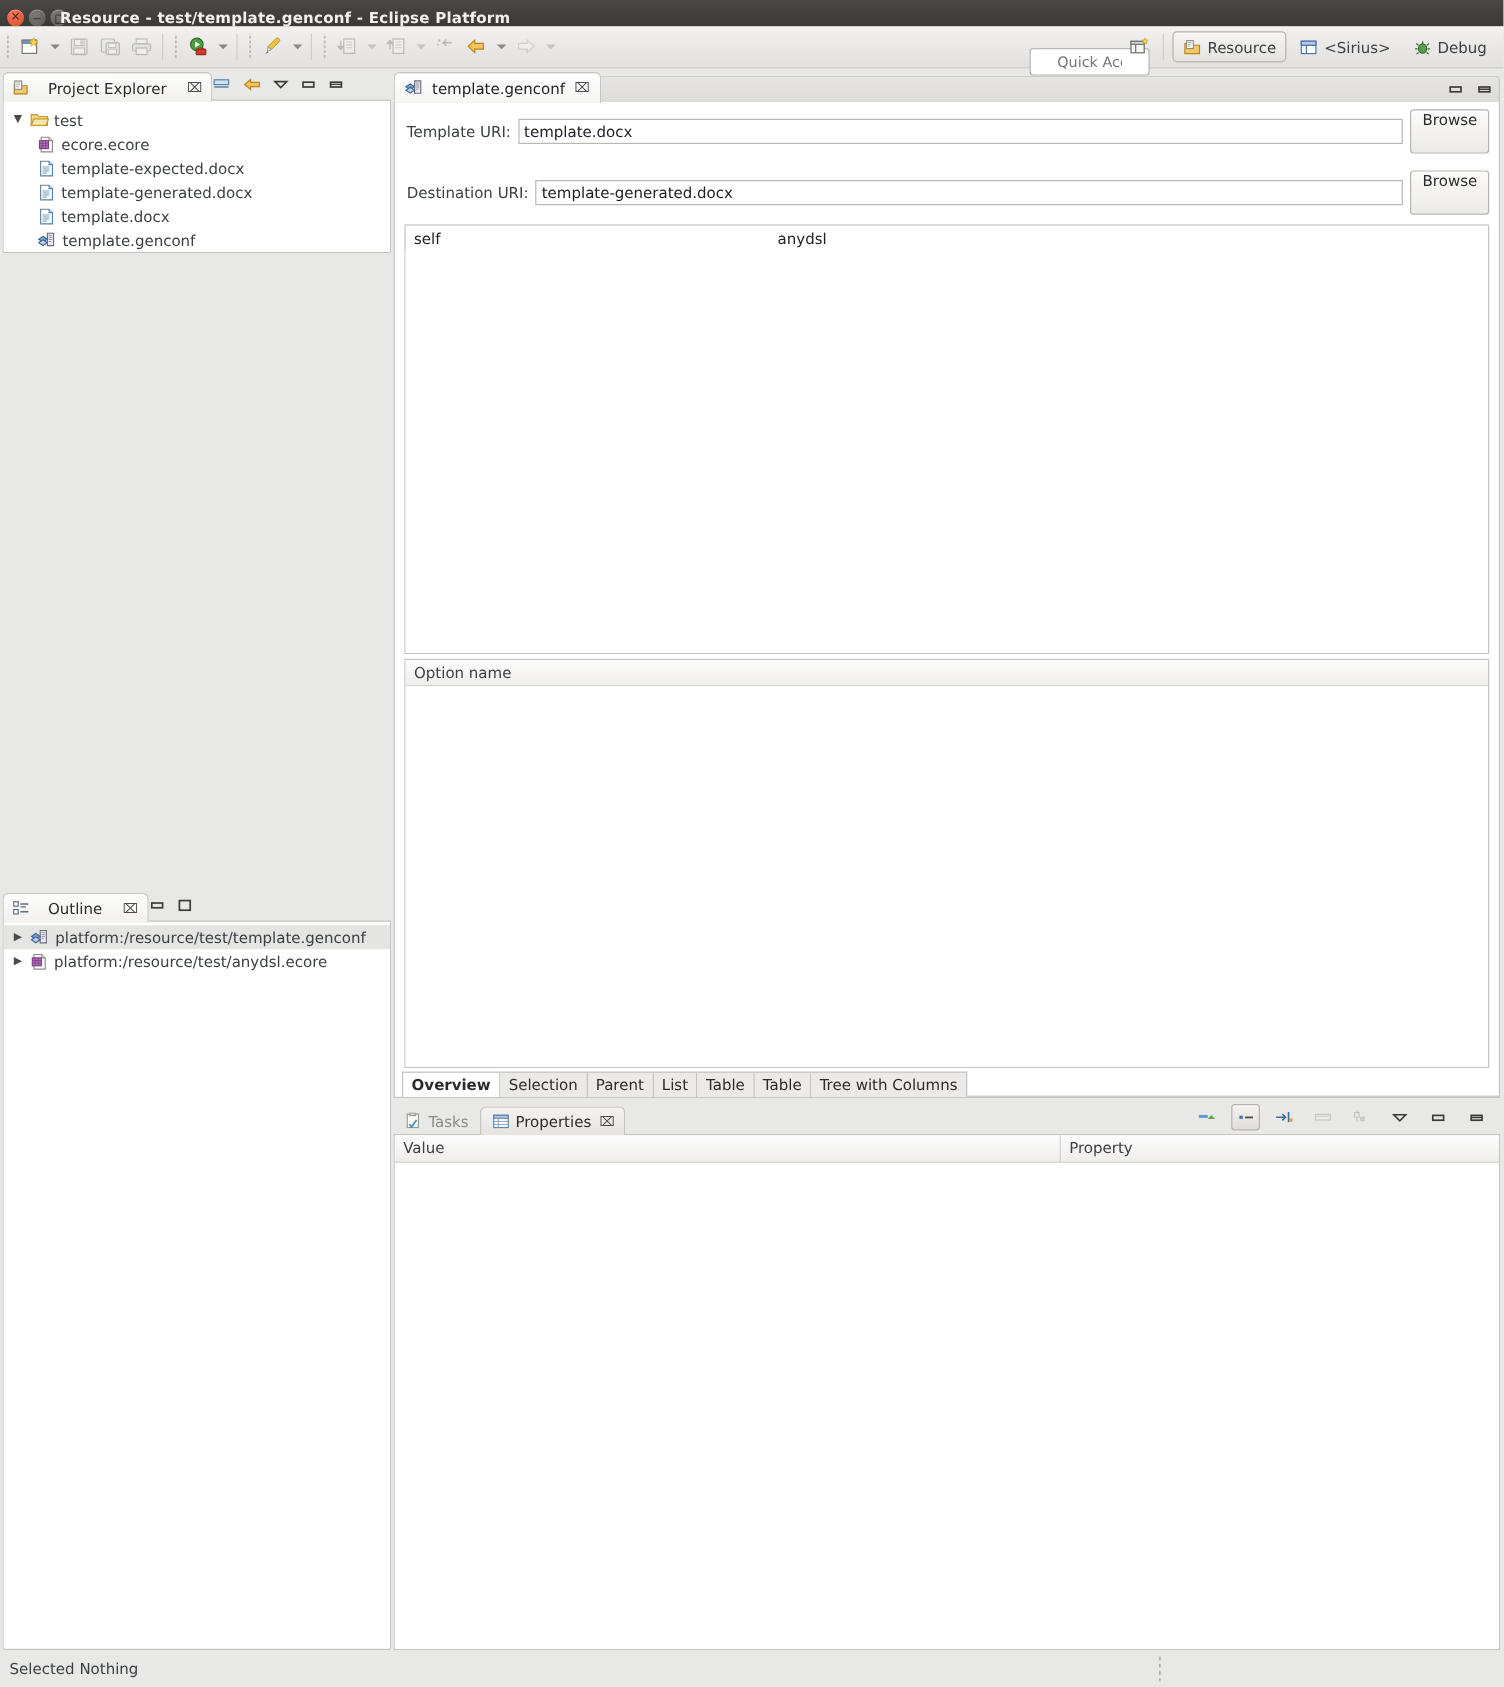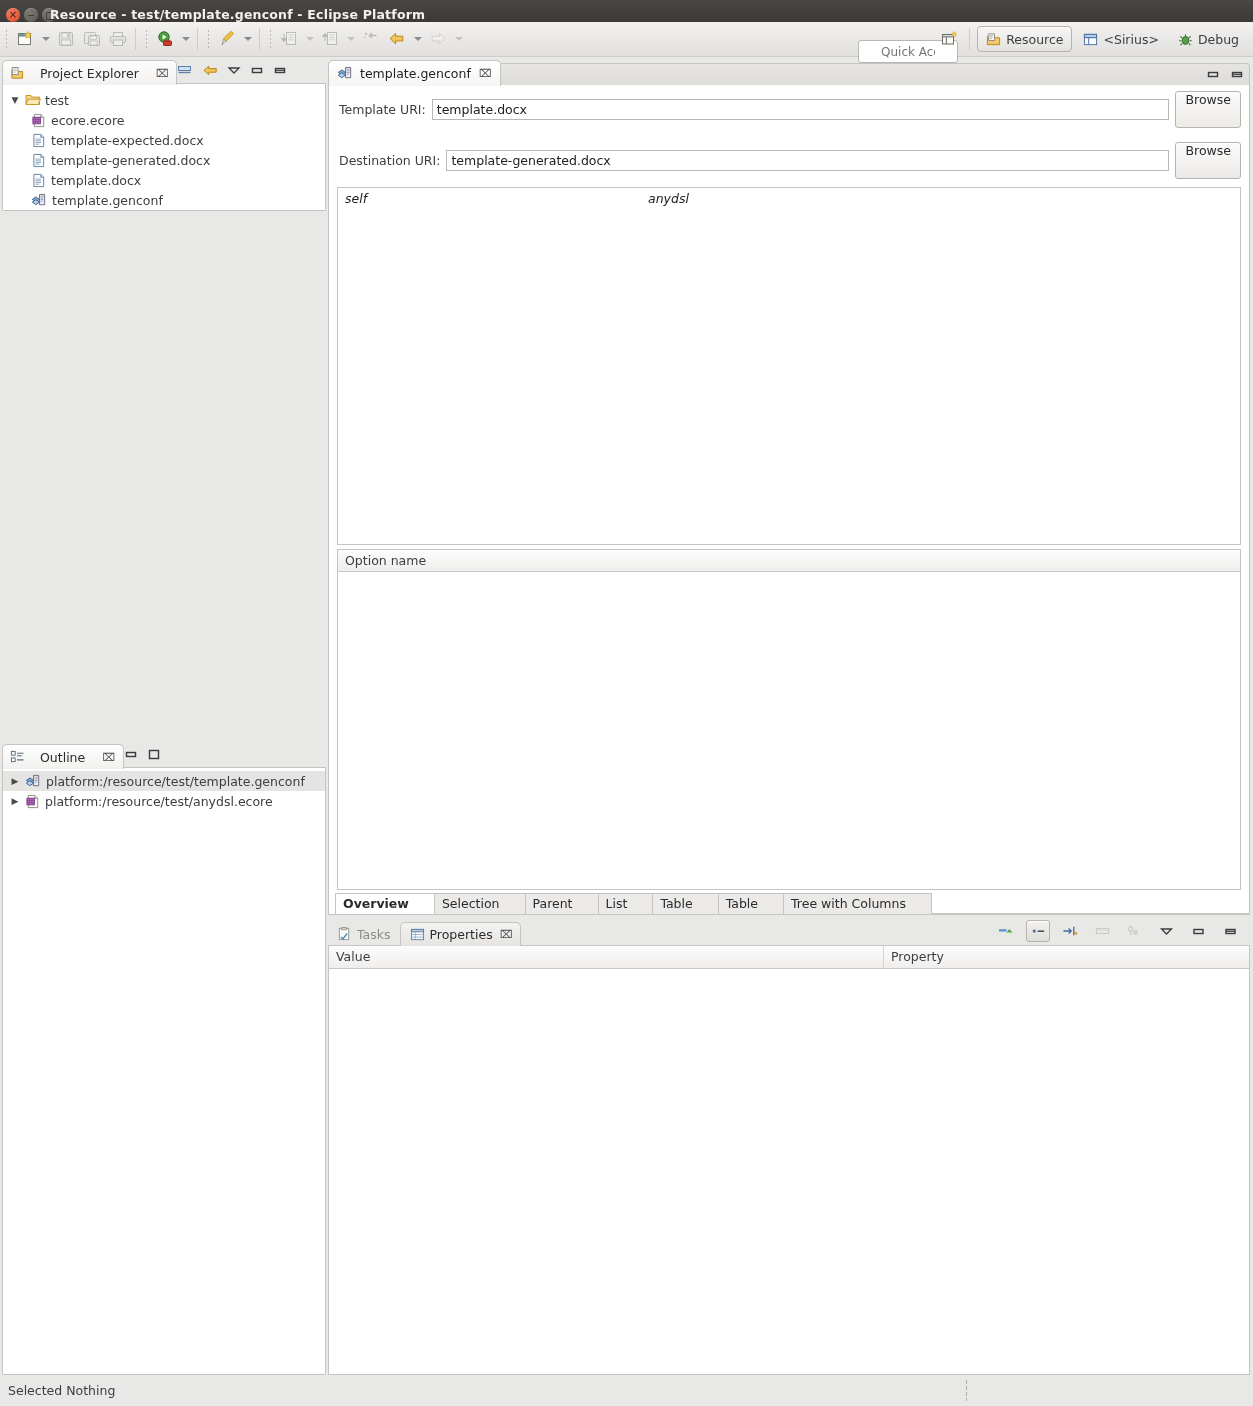--- a/index.html
+++ b/index.html
@@ -135,26 +135,26 @@
 
   
   .gridwrap { background:#fff; border:1px solid #c6c4c0; margin: 2px 8px 0 8px;
               display:flex; flex-direction:column; min-height:0; }
   .gridhdr { display:flex; height:22px;
              background: linear-gradient(to bottom,#fcfcfc 0%, #efeeec 100%);
              border-bottom:1px solid #c9c7c3; }
   .gh { font-size:12.5px; color:#3c4043; padding:3px 0 0 7px; position:relative; }
   .gh + .gh { border-left:1px solid #d4d2ce; }
   .gridrow { display:flex; height:21px; }
-  .gc { font-size:12.5px; color:#202124; padding:3px 0 0 7px;font-style:italic; }
+  .gc { font-size:12.5px; color:#202124; padding:3px 0 0 7px; }
   .gridbody { flex:1; background:#fff; }
 
   
   .pagetabs { display:flex; align-items:flex-end; height:22px; margin: 2px 0 0 6px; gap:0; }
-  .ptab { font-size:12.5px; padding: 2px 25px 3px 7px; color:#2b2b2b;
+  .ptab { font-size:12.5px; padding: 2px 7px 3px 7px; color:#2b2b2b;
           border:1px solid #c6c4c0; border-bottom:none; background:#eceae8; }
   .ptab + .ptab { border-left:none; }
   .ptab.sel { background:#fff; font-weight:bold; }
   .ptabrest { flex:1; border-bottom:1px solid #c6c4c0; height:21px; }
 
   
   #bottompart { flex:1; display:flex; flex-direction:column; min-height:0; padding-top:4px; }
   .btabrow { height:26px; display:flex; align-items:flex-end; position:relative; }
   .btab { display:flex; align-items:center; gap:5px; height:24px; padding:0 9px;
           font-size:12.5px; color:#2b2b2b; border-radius:5px 5px 0 0; position:relative; top:1px; }

